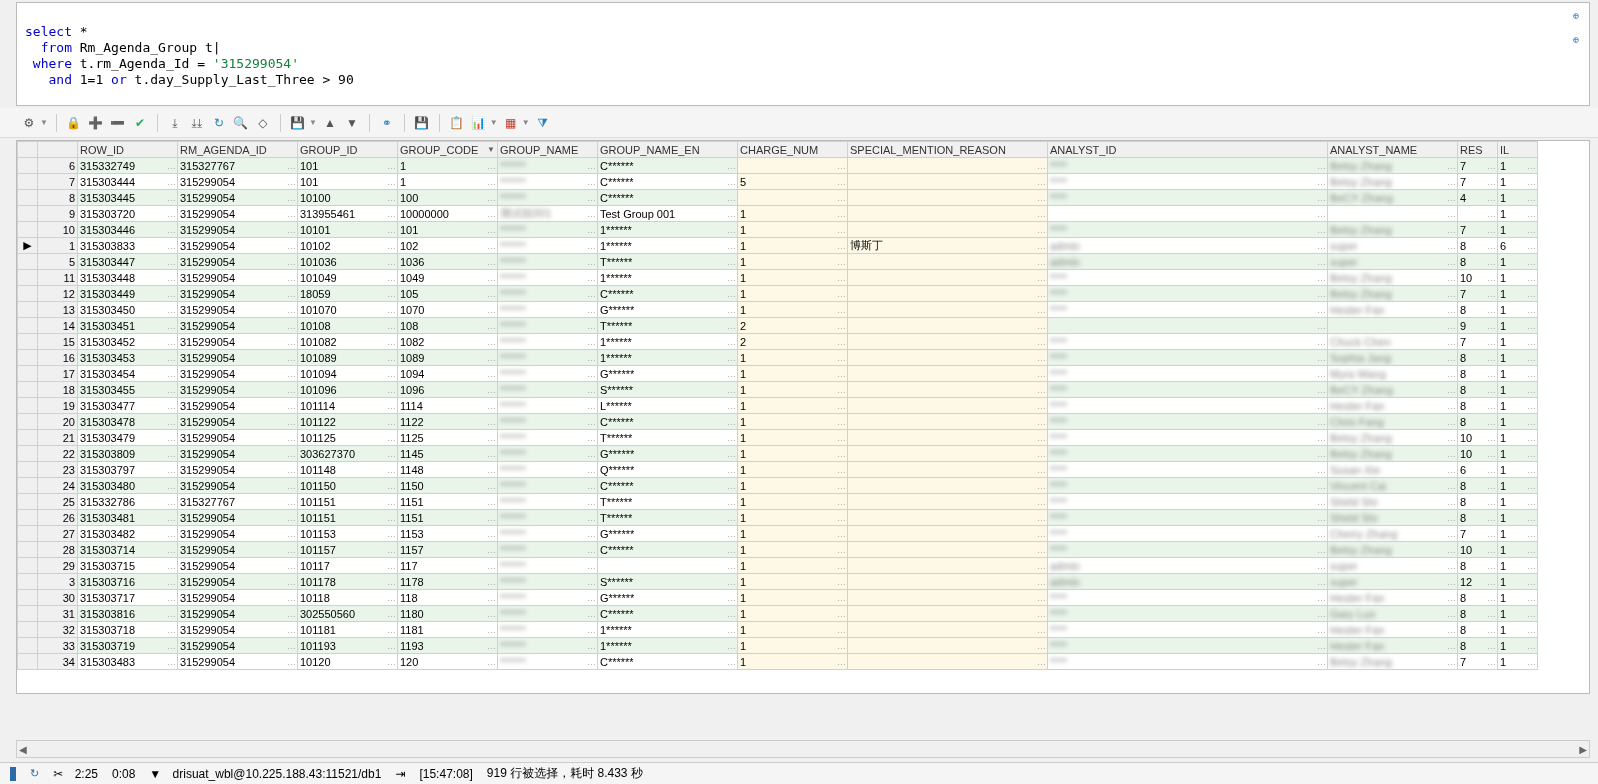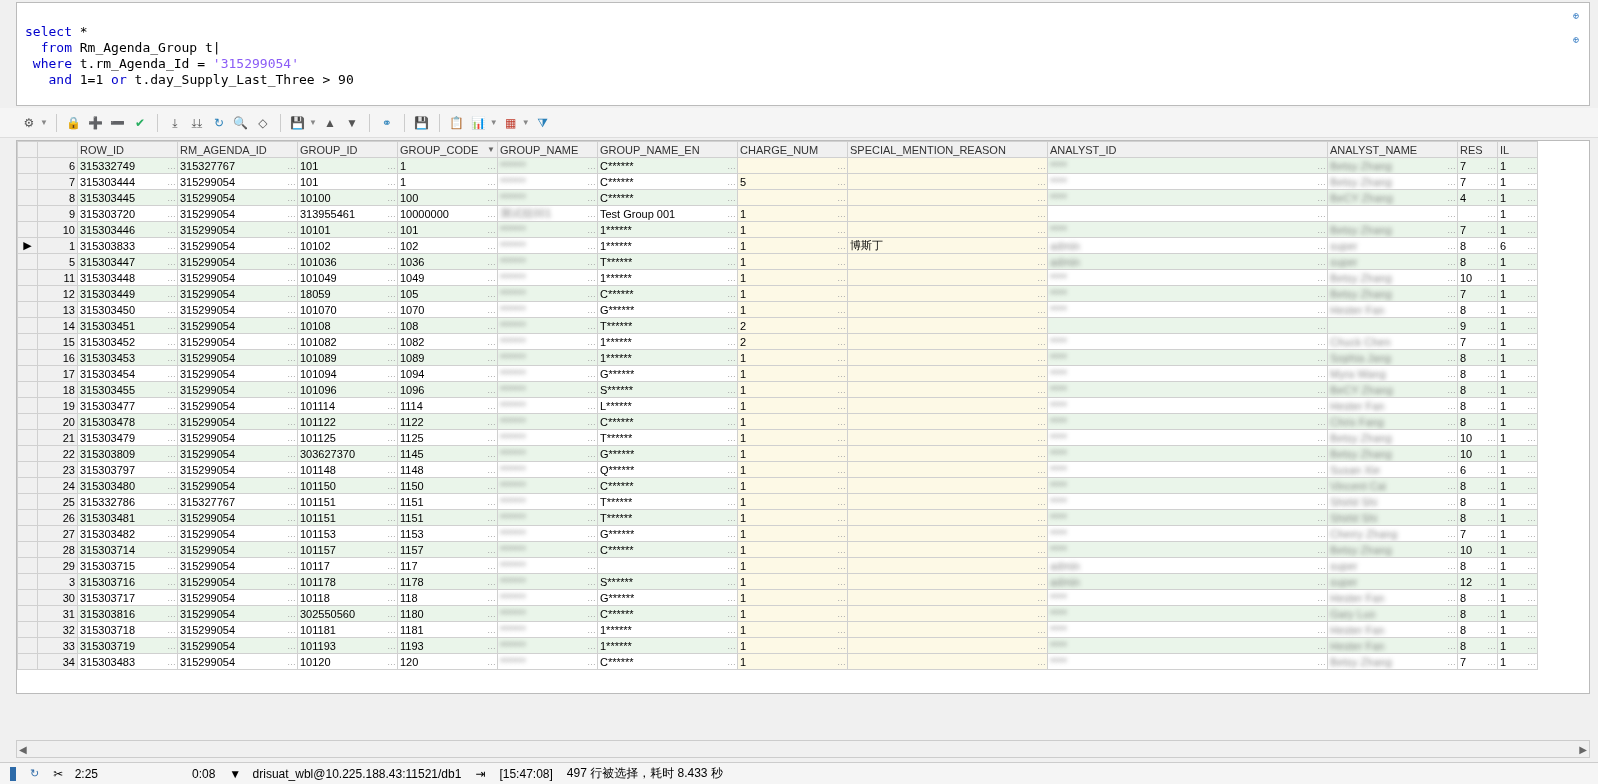--- a/index.html
+++ b/index.html
@@ -1,19 +1,19 @@
 <!DOCTYPE html>
 <html><head>
 <meta charset="utf-8">
 <style>
 * { margin:0; padding:0; box-sizing:border-box; }
 body { font-family:Tahoma,Arial,sans-serif; font-size:12px; background:#f0f0f0; width:1598px; height:784px; overflow:hidden; position:relative; }
 .sql-editor { background:#fff; border:1px solid #bbb; margin:2px 8px 2px 16px; padding:21px 8px; height:104px; position:relative; font-family:Consolas,monospace; font-size:13px; line-height:16px; }
 .sql-editor .kw { color:#0000cc; }
-.sql-editor .str { color:#8b5cf6; }
+.sql-editor .str { color:#15803d; }
 .sql-right-icons { position:absolute; right:6px; top:6px; display:flex; flex-direction:column; gap:10px; }
 .sql-right-icons span { width:14px; height:14px; border-radius:50%; display:flex; align-items:center; justify-content:center; color:#3a7fc4; font-size:10px; cursor:pointer; }
 .toolbar { display:flex; align-items:center; gap:4px; padding:4px 20px; background:#f5f5f5; border-bottom:1px solid #ddd; height:30px; }
 .toolbar .btn { width:18px; height:18px; display:flex; align-items:center; justify-content:center; cursor:pointer; color:#555; }
 .toolbar .sep { width:1px; height:18px; background:#ccc; margin:0 4px; }
 .toolbar .btn.red { color:#c0392b; }
 .toolbar .btn.green { color:#27ae60; }
 .toolbar .btn.blue { color:#2980b9; }
 .toolbar .btn.orange { color:#e67e22; }
 .toolbar .btn.purple { color:#8e44ad; }
@@ -2619,18 +2619,18 @@
   <span class="arrow">◀</span>
   <span class="arrow">▶</span>
 </div>
 
 <div class="status-bar">
   <span style="width:6px;height:14px;background:#2d6aa8;"></span>
   <span class="sb-item sb-blue">
       <span class="sb-icon">↻</span>
     </span>
   <span class="sb-item"><span>✂</span>&nbsp;<span>2:25</span></span>
-  <span class="sb-item" style="margin-left:80px;text-align:center;">0:08</span>
+  <span class="sb-item" style="text-align:center;">0:08</span>
   <span class="sb-item"><span>▼</span>&nbsp;<span>drisuat_wbl@10.225.188.43:11521/db1</span></span>
   <span class="sb-item">⇥</span>
   <span class="sb-item">[15:47:08]</span>
-  <span class="sb-item">497 行被选择，耗时 8.433 秒</span>
+  <span class="sb-item">919 行被选择，耗时 8.433 秒</span>
 </div>
 
 </body></html>

